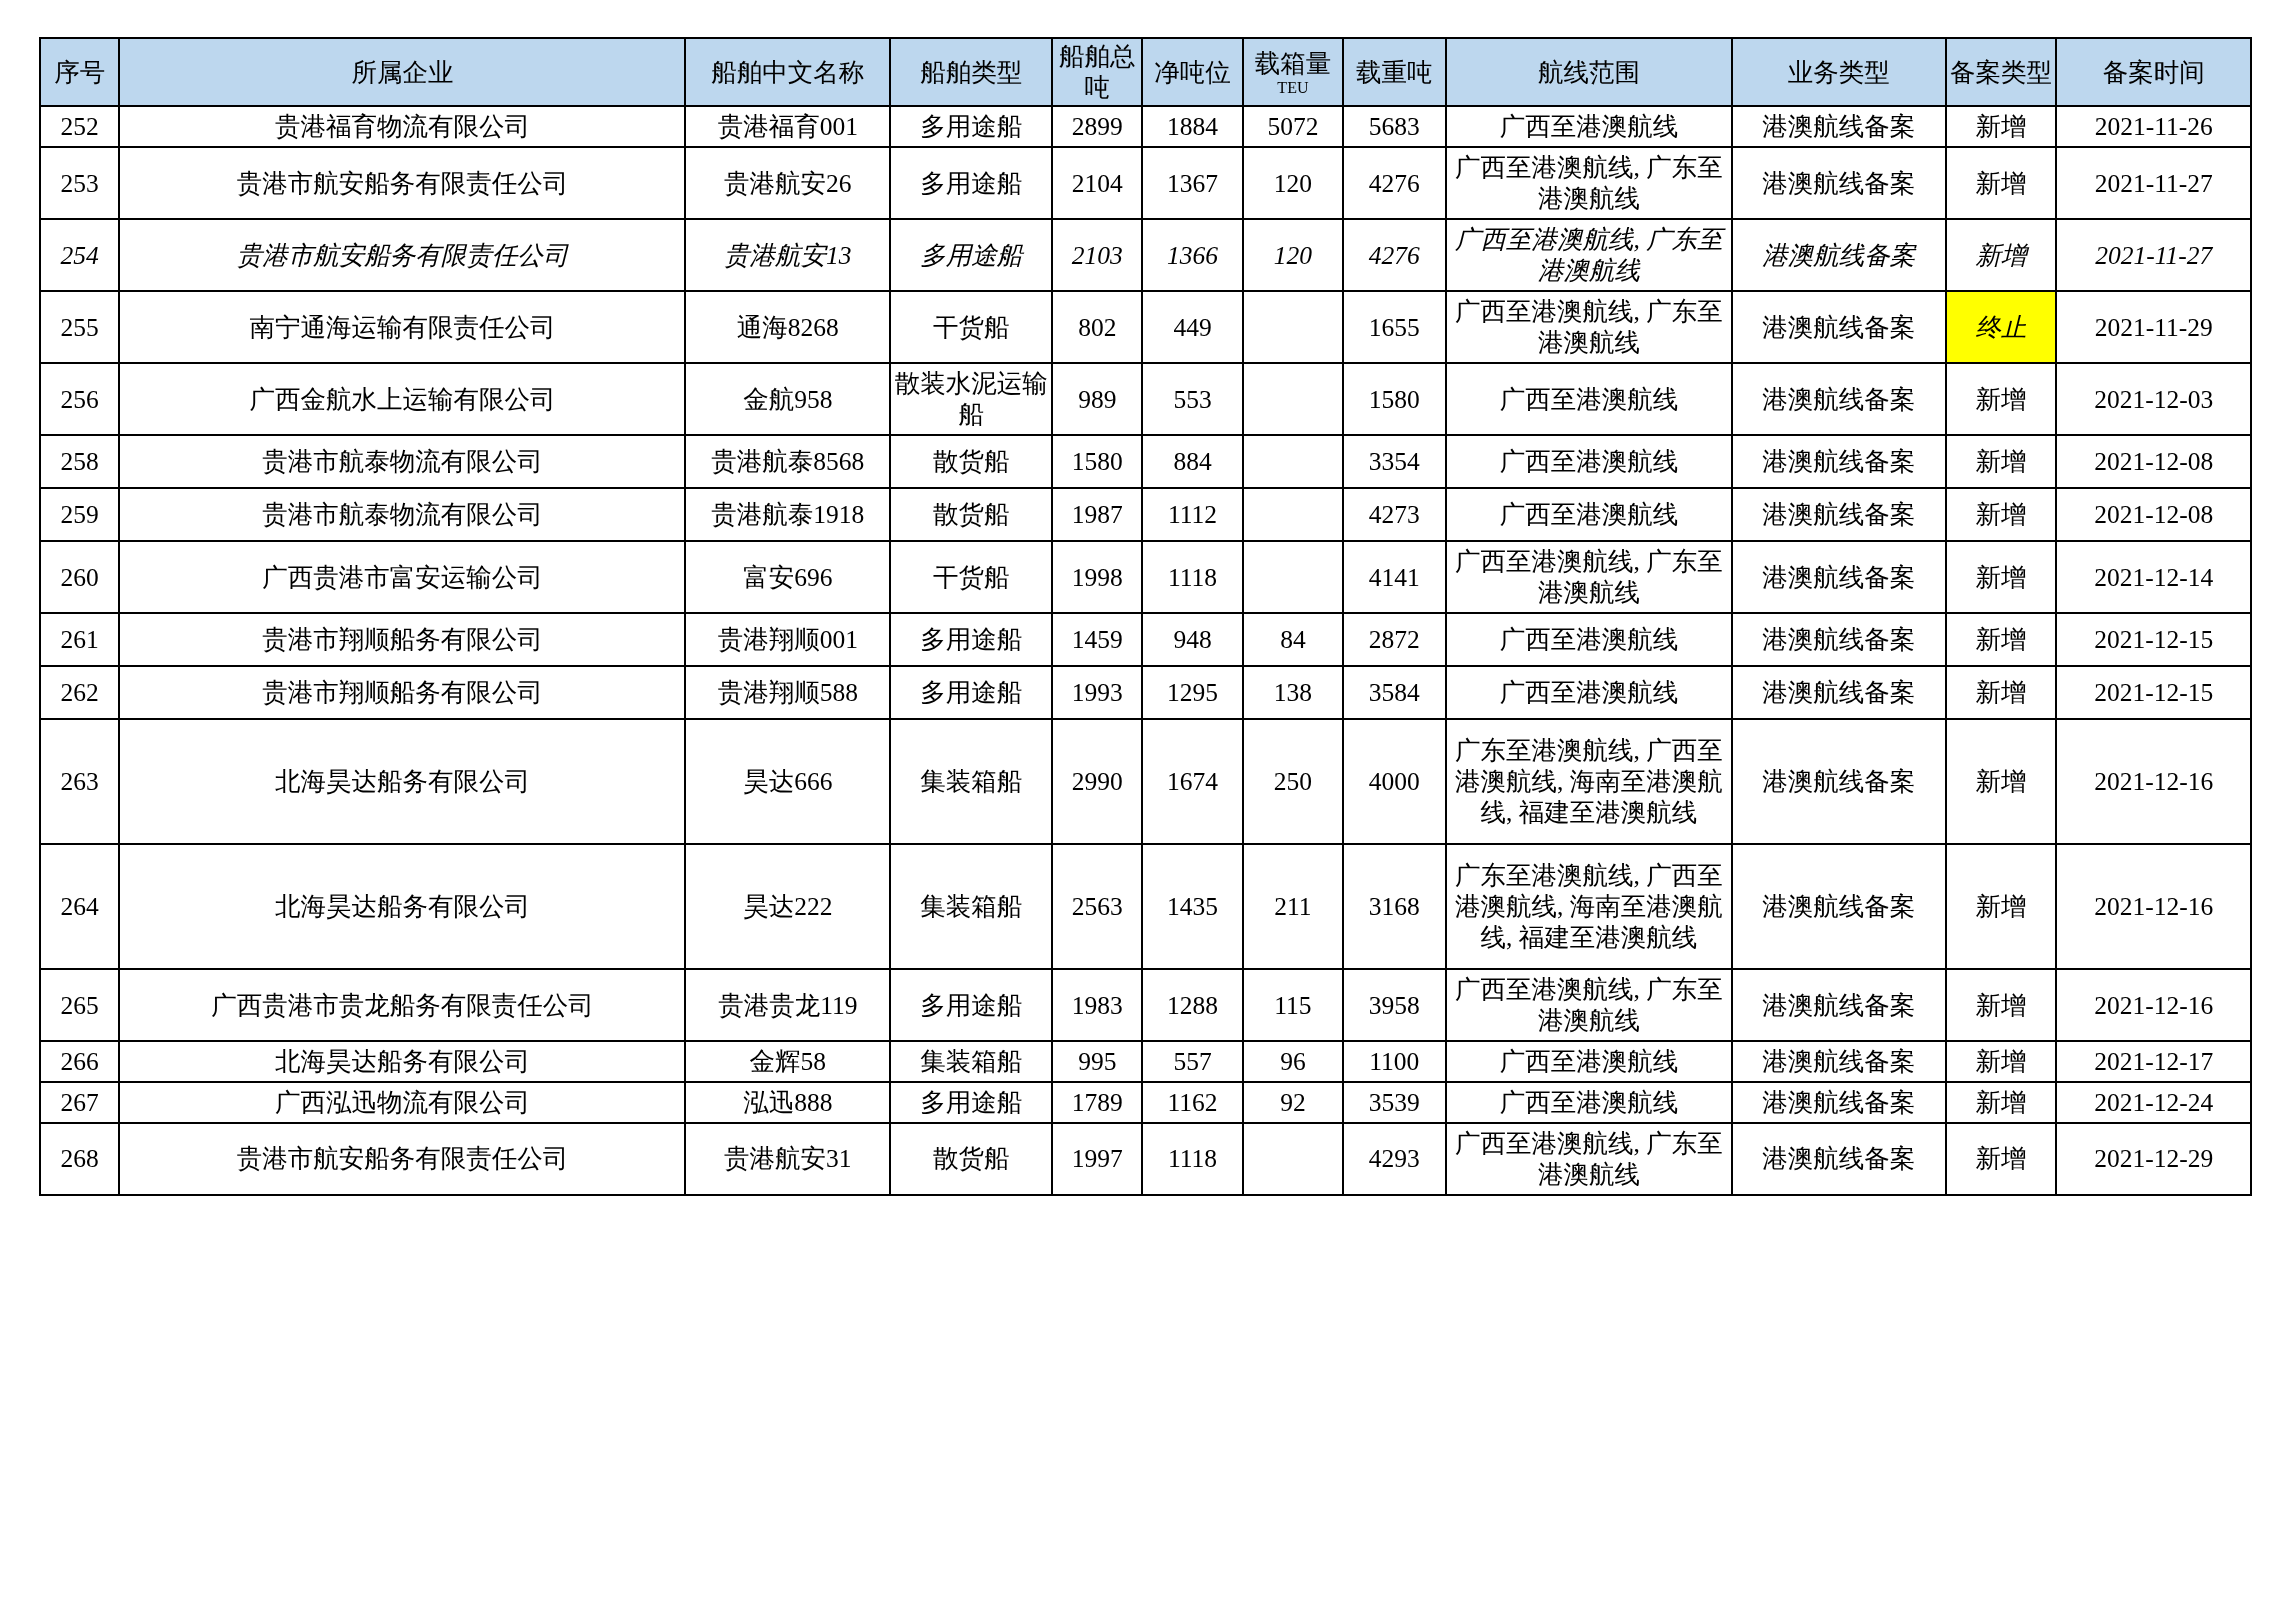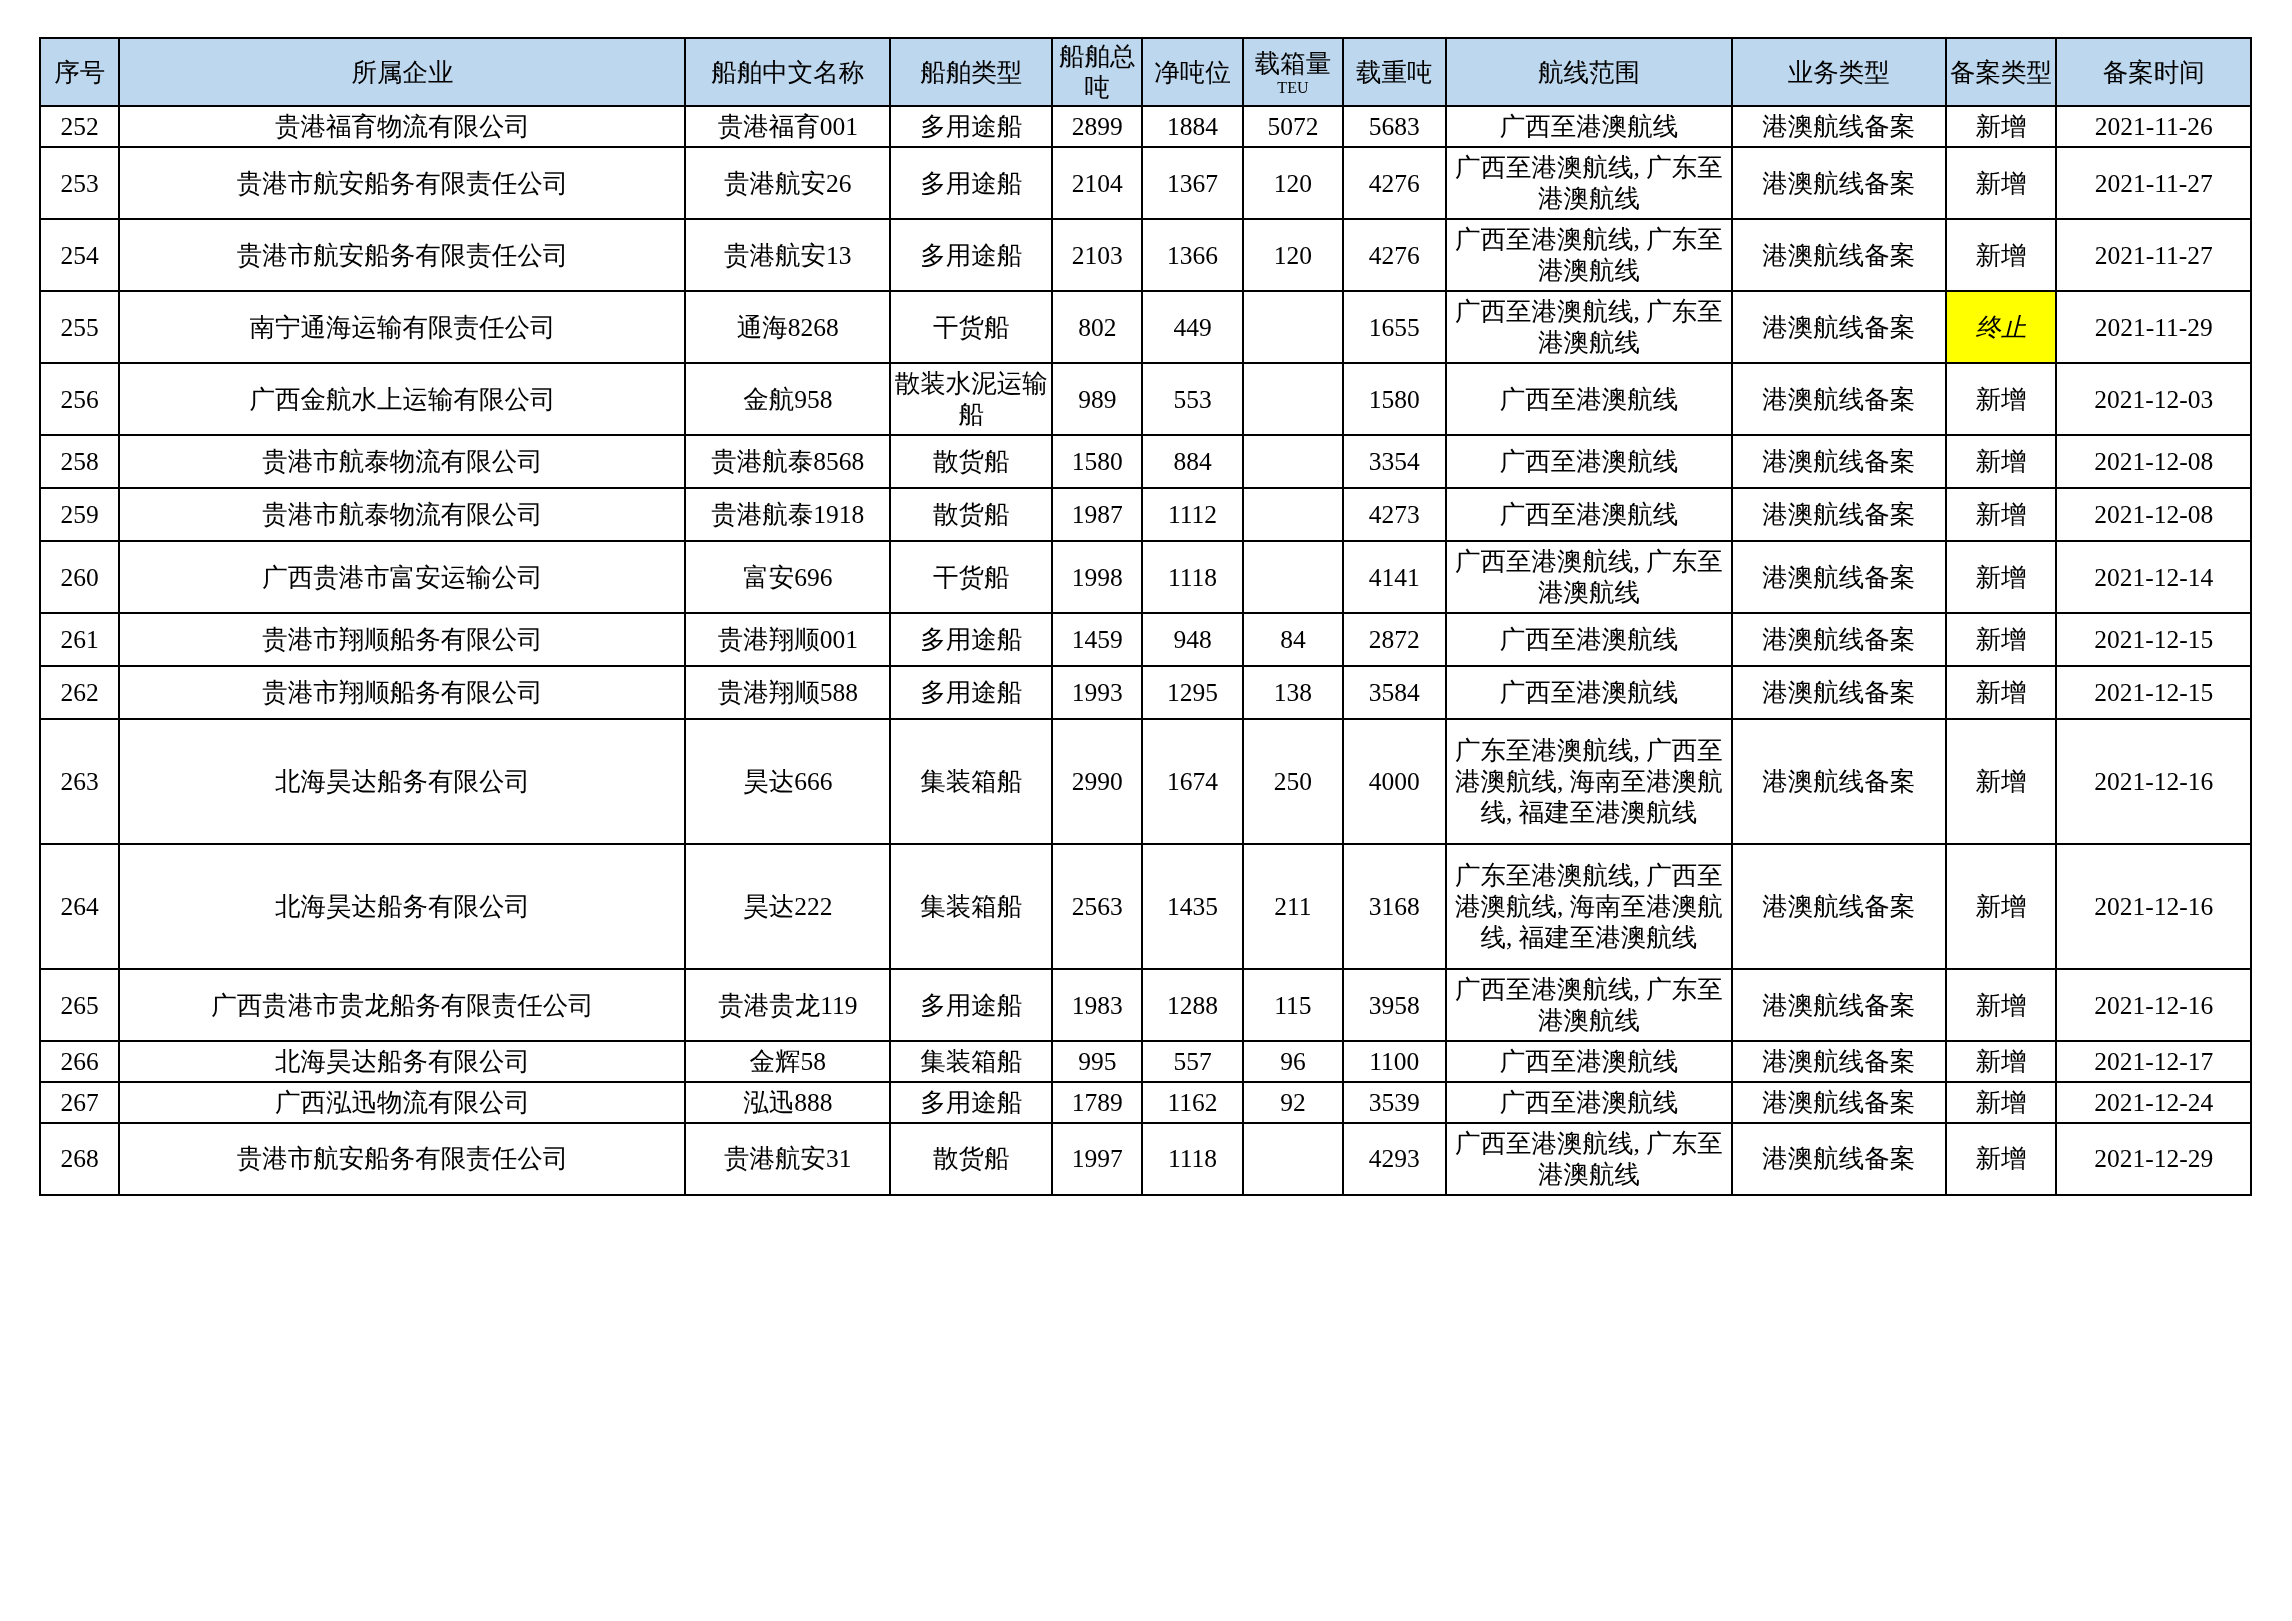--- a/index.html
+++ b/index.html
@@ -127,21 +127,21 @@
           <td>多用途船</td>
           <td class="cell-num">2104</td>
           <td class="cell-num">1367</td>
           <td class="cell-num">120</td>
           <td class="cell-num">4276</td>
           <td class="route-cell">广西至港澳航线, 广东至港澳航线</td>
           <td>港澳航线备案</td>
           <td>新增</td>
           <td class="cell-num">2021-11-27</td>
         </tr>
-        <tr style="height: 53px;">
+        <tr style="height: 53px; font-style: italic;">
           <td class="cell-num">254</td>
           <td class="company-cell">贵港市航安船务有限责任公司</td>
           <td class="name-cell">贵港航安13</td>
           <td>多用途船</td>
           <td class="cell-num">2103</td>
           <td class="cell-num">1366</td>
           <td class="cell-num">120</td>
           <td class="cell-num">4276</td>
           <td class="route-cell">广西至港澳航线, 广东至港澳航线</td>
           <td>港澳航线备案</td>

